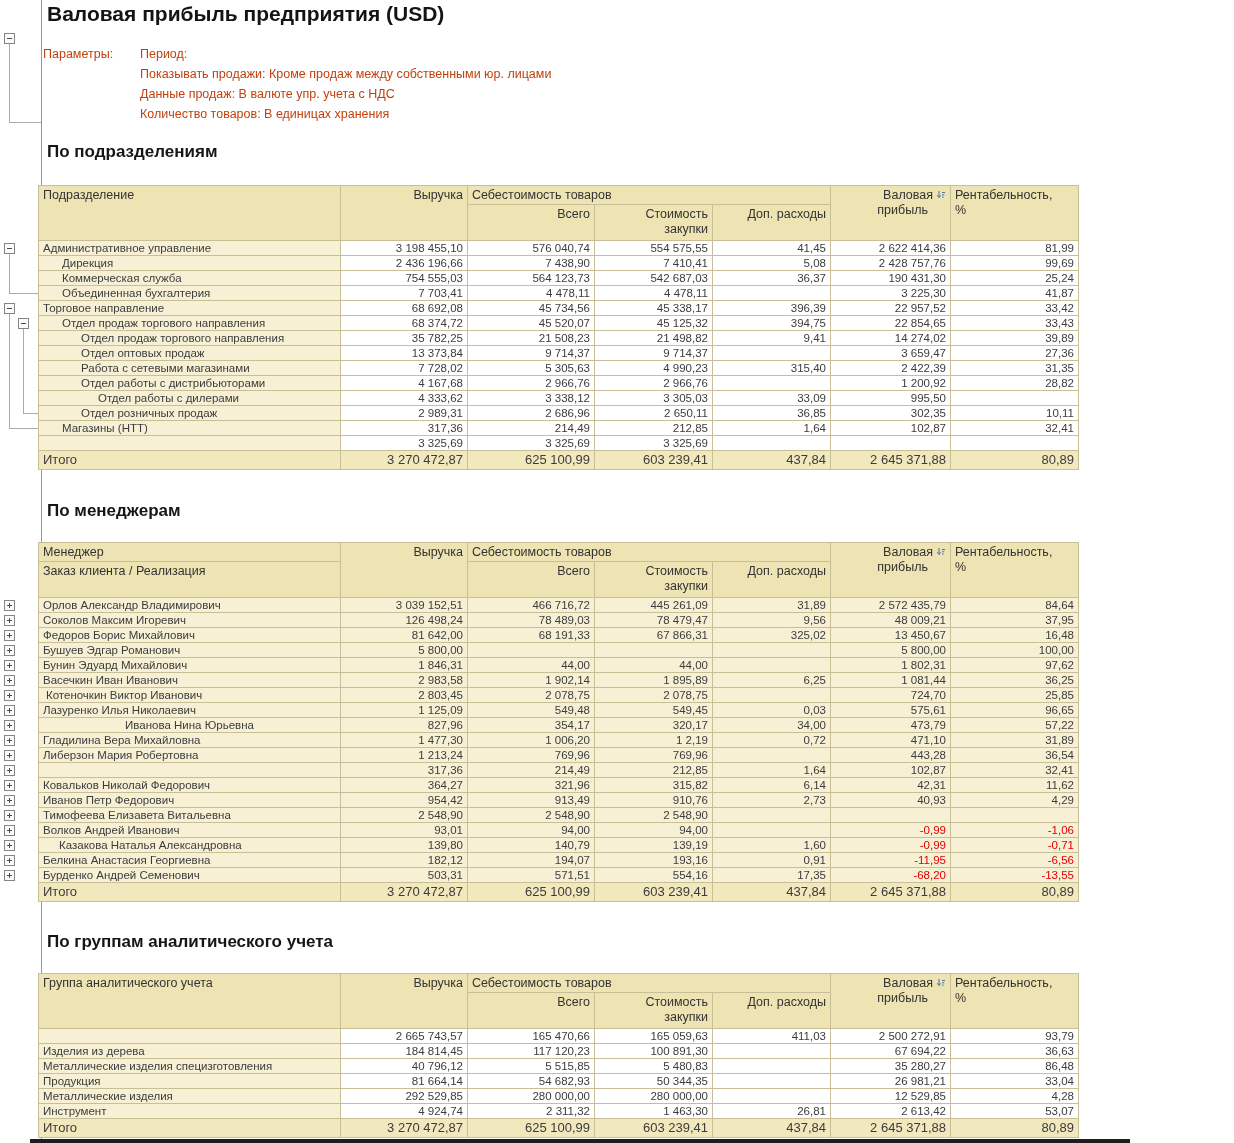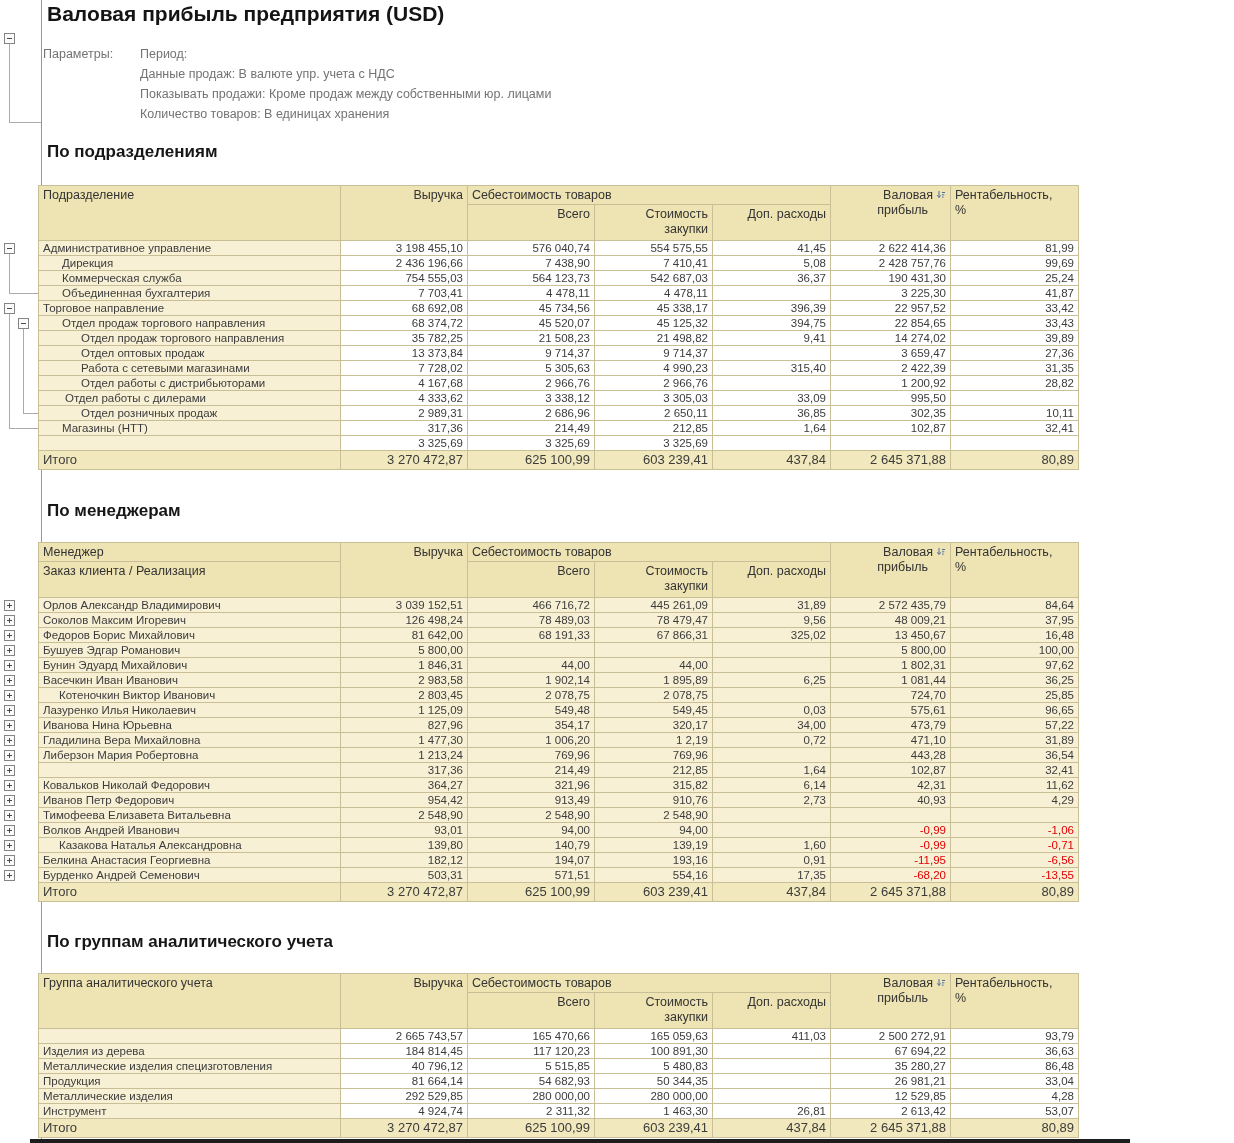--- a/index.html
+++ b/index.html
@@ -1,20 +1,20 @@
 <!DOCTYPE html>
 <html><head>
 <meta charset="utf-8">
 <style>
   html,body{margin:0;padding:0;background:#fff;}
   #page{position:relative;width:1234px;height:1143px;background:#fff;overflow:hidden;
         font-family:"Liberation Sans","DejaVu Sans",sans-serif;color:#3b3b3b;}
   .left-border{position:absolute;left:41px;top:0;width:1px;height:1143px;background:#979797;}
   .report-title{position:absolute;left:47px;top:2px;font-size:21px;font-weight:bold;color:#141414;white-space:nowrap;}
-  .params{position:absolute;left:43px;top:44px;font-size:12.5px;color:#737373;display:flex;}
+  .params{position:absolute;left:43px;top:44px;font-size:12.5px;color:#c2410c;display:flex;}
   .params .p-label{width:97px;}
   .params .p-line{line-height:20px;white-space:nowrap;}
   .sec-h{position:absolute;left:47px;margin:0;font-size:17px;font-weight:bold;color:#161616;white-space:nowrap;}
   table.report-table{position:absolute;left:38px;border-collapse:collapse;table-layout:fixed;
         font-size:11.5px;color:#3c3c3c;}
   .report-table th,.report-table td{border:1px solid #c9bf96;overflow:hidden;white-space:nowrap;padding:0 4px;}
   .report-table th{background:#eee3b2;font-weight:normal;font-size:12.5px;color:#333;
         text-align:right;vertical-align:top;padding-top:2px;}
   .report-table th.left{text-align:left;}
   .report-table th.wrap{white-space:normal;line-height:15px;}
@@ -43,22 +43,22 @@
 
 <div id="page">
   <div class="left-border"></div>
 
   <div class="report-title">Валовая прибыль предприятия (USD)</div>
 
   <div class="params">
     <div class="p-label p-line">Параметры:</div>
     <div>
       <div class="p-line">Период:</div>
+      <div class="p-line">Показывать продажи: Кроме продаж между собственными юр. лицами</div>
       <div class="p-line">Данные продаж: В валюте упр. учета с НДС</div>
-      <div class="p-line">Показывать продажи: Кроме продаж между собственными юр. лицами</div>
       <div class="p-line">Количество товаров: В единицах хранения</div>
     </div>
   </div>
 
   <h2 class="sec-h" style="top:142px">По подразделениям</h2>
   <h2 class="sec-h" style="top:501px">По менеджерам</h2>
   <h2 class="sec-h" style="top:932px">По группам аналитического учета</h2>
 
   <table class="report-table" id="t0" style="top:185px">
       <colgroup>
@@ -178,21 +178,21 @@
         <tr>
           <td class="name" style="padding-left: 42px;">Отдел работы с дистрибьюторами</td>
           <td class="num">4 167,68</td>
           <td class="num">2 966,76</td>
           <td class="num">2 966,76</td>
           <td class="num"></td>
           <td class="num">1 200,92</td>
           <td class="num">28,82</td>
         </tr>
         <tr>
-          <td class="name" style="padding-left: 26px;">Отдел работы с дилерами</td>
+          <td class="name" style="padding-left: 59px;">Отдел работы с дилерами</td>
           <td class="num">4 333,62</td>
           <td class="num">3 338,12</td>
           <td class="num">3 305,03</td>
           <td class="num">33,09</td>
           <td class="num">995,50</td>
           <td class="num"></td>
         </tr>
         <tr>
           <td class="name" style="padding-left: 42px;">Отдел розничных продаж</td>
           <td class="num">2 989,31</td>
@@ -314,39 +314,39 @@
         <tr>
           <td class="name" style="padding-left: 4px;">Васечкин Иван Иванович</td>
           <td class="num">2 983,58</td>
           <td class="num">1 902,14</td>
           <td class="num">1 895,89</td>
           <td class="num">6,25</td>
           <td class="num">1 081,44</td>
           <td class="num">36,25</td>
         </tr>
         <tr>
-          <td class="name" style="padding-left: 20px; margin-top: 47px;">Котеночкин Виктор Иванович</td>
+          <td class="name" style="padding-left: 7px; margin-top: 47px;">Котеночкин Виктор Иванович</td>
           <td class="num">2 803,45</td>
           <td class="num">2 078,75</td>
           <td class="num">2 078,75</td>
           <td class="num"></td>
           <td class="num">724,70</td>
           <td class="num">25,85</td>
         </tr>
         <tr>
           <td class="name" style="padding-left: 4px;">Лазуренко Илья Николаевич</td>
           <td class="num">1 125,09</td>
           <td class="num">549,48</td>
           <td class="num">549,45</td>
           <td class="num">0,03</td>
           <td class="num">575,61</td>
           <td class="num">96,65</td>
         </tr>
         <tr>
-          <td class="name" style="padding-left: 4px;">Иванова Нина Юрьевна</td>
+          <td class="name" style="padding-left: 4px; text-align: center;">Иванова Нина Юрьевна</td>
           <td class="num">827,96</td>
           <td class="num">354,17</td>
           <td class="num">320,17</td>
           <td class="num">34,00</td>
           <td class="num">473,79</td>
           <td class="num">57,22</td>
         </tr>
         <tr>
           <td class="name" style="padding-left: 4px;">Гладилина Вера Михайловна</td>
           <td class="num">1 477,30</td>

